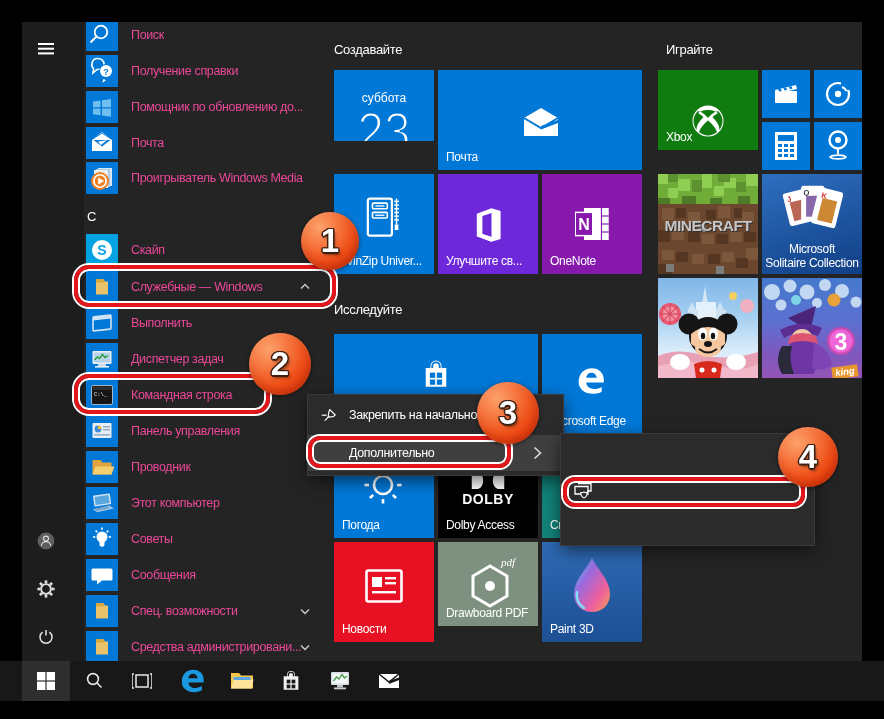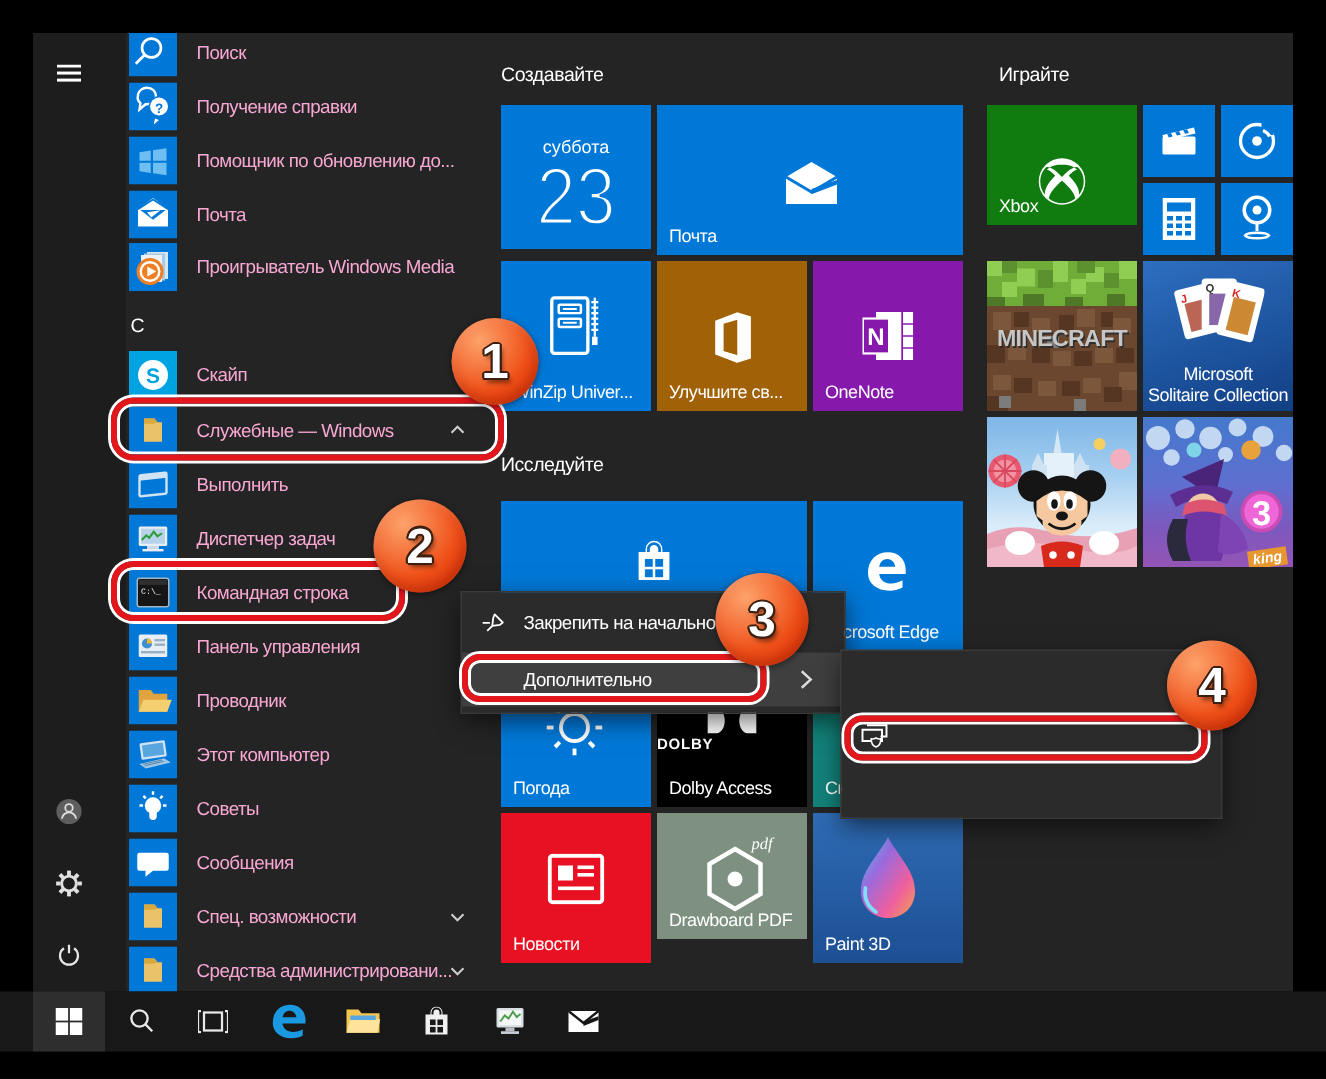--- a/index.html
+++ b/index.html
@@ -7,21 +7,21 @@
     font-family:"Liberation Sans", sans-serif; }
   #stage { position:relative; width:884px; height:719px; background:#000; color:#fff; }
   .abs { position:absolute; }
   
   #menu { left:22px; top:22px; width:840px; height:639px; background:#242424; overflow:hidden; }
   #rail { left:0; top:0; width:62px; height:639px; background:#1d1d1d; }
   
   .row { position:absolute; left:64px; height:36px; width:256px; }
   .row svg.t32 { position:absolute; left:0; top:2px; width:32px; height:32px; }
   .row .lbl { position:absolute; left:45px; top:50%; transform:translateY(-50%);
-      font-size:12.5px; letter-spacing:-0.35px; color:#f9a8d4; white-space:nowrap; }
+      font-size:12.5px; letter-spacing:-0.35px; color:#ec4899; white-space:nowrap; }
   .hdr { position:absolute; left:65px; font-size:13px; color:#fff; }
   .chev { position:absolute; left:213px; top:50%; transform:translateY(-50%); width:12px; height:12px; }
   
   .tile { position:absolute; overflow:hidden; }
   .tlabel { position:absolute; left:8px; bottom:6px; font-size:12px; letter-spacing:-0.3px; color:#fff; white-space:nowrap; }
   .ghdr { position:absolute; font-size:13px; letter-spacing:-0.3px; color:#fff; }
   
   .cmenu { position:absolute; background:#2b2b2b; box-shadow:0 5px 16px rgba(0,0,0,.6); outline:1px solid #3a3a3a; }
   .citem { position:absolute; left:0; width:100%; color:#fff; font-size:12.5px; letter-spacing:-0.35px; }
   .cicon { position:absolute; }
@@ -266,21 +266,21 @@
         <svg class="chev" viewBox="0 0 12 12">
             <path d="M2 4.5 L6 8.5 L10 4.5" fill="none" stroke="#ccc" stroke-width="1.4"></path>
           </svg>
       </div>
     </div>
     <div id="tiles">
       <div class="ghdr" style="left:312px;top:20px">Создавайте</div>
       <div class="ghdr" style="left:644px;top:20px">Играйте</div>
       <div class="ghdr" style="left:312px;top:280px">Исследуйте</div>
 
-      <div class="tile" style="left:312px;top:48px;width:100px;height:96px;background:#0078d7">
+      <div class="tile" style="left:312px;top:48px;width:100px;height:71px;background:#0078d7">
         <div style="position:absolute;top:21px;width:100%;text-align:center;font-size:12px">суббота</div>
         <div style="position:absolute;top:30px;width:100%;text-align:center;font-size:54px;font-weight:400;-webkit-text-stroke:2px #0078d7;transform:scaleX(.88)">23</div>
       </div>
 
       <div class="tile" style="left:416px;top:48px;width:204px;height:100px;background:#0078d7">
         <svg style="position:absolute;left:84px;top:36px" width="38" height="32" viewBox="0 0 38 32">
           <path d="M2 12 L19 2 L36 12 V30 H2 Z" fill="#fff"></path>
           <path d="M2 12 L19 22 L36 12" fill="none" stroke="#0078d7" stroke-width="2"></path>
           <path d="M19 20 L36 14 v3 L19 23.5z" fill="#0078d7"></path>
         </svg>
@@ -301,21 +301,21 @@
               <line x1="30.5" y1="13" x2="35.5" y2="13"></line>
               <line x1="30.5" y1="17" x2="35.5" y2="17"></line>
               <line x1="30.5" y1="21" x2="35.5" y2="21"></line>
               <line x1="30.5" y1="25" x2="35.5" y2="25"></line>
             </g>
           <rect x="31" y="30" width="4" height="6" fill="#fff"></rect>
         </svg>
         <div class="tlabel">WinZip Univer...</div>
       </div>
 
-      <div class="tile" style="left:416px;top:152px;width:100px;height:100px;background:#a16207">
+      <div class="tile" style="left:416px;top:152px;width:100px;height:100px;background:#6d28d9">
         <svg style="position:absolute;left:36px;top:34px" width="28" height="34" viewBox="0 0 40 48">
           <path d="M25 0 L38 4 V44 L25 48 L4 40 V8 Z M25 7 L12 11 V37 L25 41 Z" fill="#fff" fill-rule="evenodd"></path>
           <path d="M12 37 L4 40 L25 48 L25 41 Z" fill="#fff"></path>
         </svg>
         <div class="tlabel">Улучшите св...</div>
       </div>
 
       <div class="tile" style="left:520px;top:152px;width:100px;height:100px;background:#8618ac">
         <svg style="position:absolute;left:33px;top:34px" width="34" height="32" viewBox="0 0 46 44">
           <rect x="12" y="0" width="24" height="44" fill="#fff"></rect>
@@ -569,21 +569,21 @@
             </g>
         </svg>
         <div class="tlabel">Погода</div>
       </div>
 
       <div class="tile" style="left:416px;top:416px;width:100px;height:100px;background:#000">
         <svg style="position:absolute;left:33px;top:34px" width="34" height="17" viewBox="0 0 42 22">
           <path d="M0 0 H8 C17 2.5 17 19.5 8 22 H0 Z" fill="#fff"></path>
           <path d="M42 0 H34 C25 2.5 25 19.5 34 22 H42 Z" fill="#fff"></path>
         </svg>
-        <div style="position:absolute;top:53px;width:100%;text-align:left;font-size:10px;font-weight:bold;letter-spacing:0.5px">DOLBY</div>
+        <div style="position:absolute;top:53px;width:100%;text-align:center;font-size:14px;font-weight:bold;letter-spacing:0.5px">DOLBY</div>
         <div class="tlabel">Dolby Access</div>
       </div>
 
       <div class="tile" style="left:520px;top:416px;width:100px;height:100px;background:#12837a">
         <div class="tlabel">Скетчбук</div>
       </div>
 
       <div class="tile" style="left:312px;top:520px;width:100px;height:100px;background:#e81123">
         <svg style="position:absolute;left:31px;top:27px" width="38" height="34" viewBox="0 0 38 34">
           <rect x="1.5" y="1.5" width="35" height="31" rx="2" fill="none" stroke="#fff" stroke-width="2.6"></rect>

